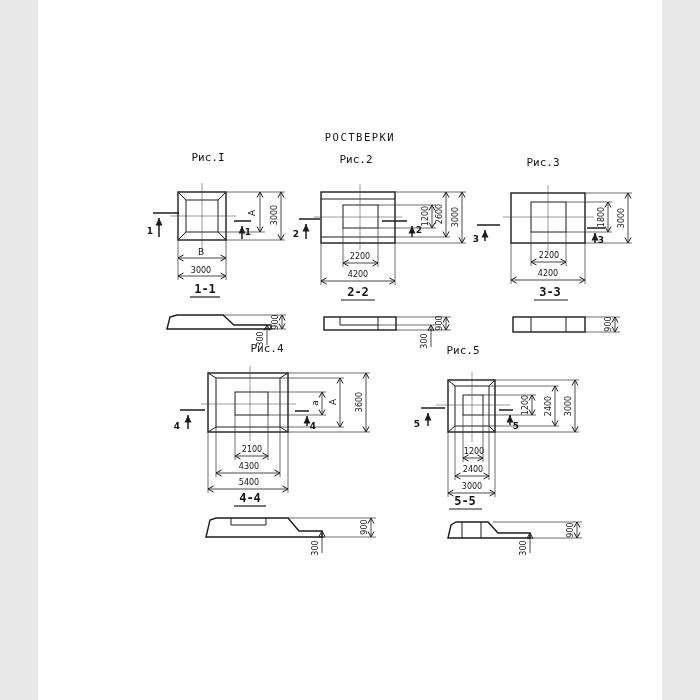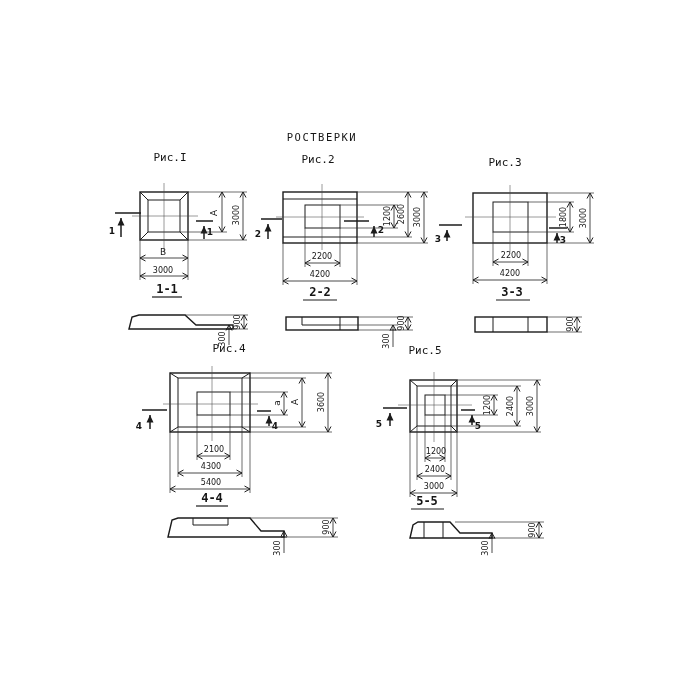--- a/index.html
+++ b/index.html
@@ -1,16 +1,16 @@
 <!DOCTYPE html>
 <html><head>
 <meta charset="utf-8">
 <style>
   html,body{margin:0;padding:0;background:#e8e8e8;}
-  .page{width:700px;height:700px;background:#ffffff;position:relative;margin:0 auto;
+  .page{width:624px;height:700px;background:#ffffff;position:relative;margin:0 auto;
         font-family:"DejaVu Sans",sans-serif;}
   svg{position:absolute;left:0;top:0;}
   .s-main{stroke:#1c1c1c;stroke-width:1.4;fill:none;stroke-linejoin:miter;}
   .s-med{stroke:#1c1c1c;stroke-width:1;fill:none;}
   .s-thin{stroke:#2e2e2e;stroke-width:.7;fill:none;}
   .s-center{stroke:#454545;stroke-width:.55;fill:none;}
   .s-dim{stroke:#1c1c1c;stroke-width:.8;fill:none;}
   .s-cut{stroke:#1c1c1c;stroke-width:1.5;fill:none;}
   .s-ul{stroke:#1c1c1c;stroke-width:1.2;fill:none;}
   text{fill:#151515;}

